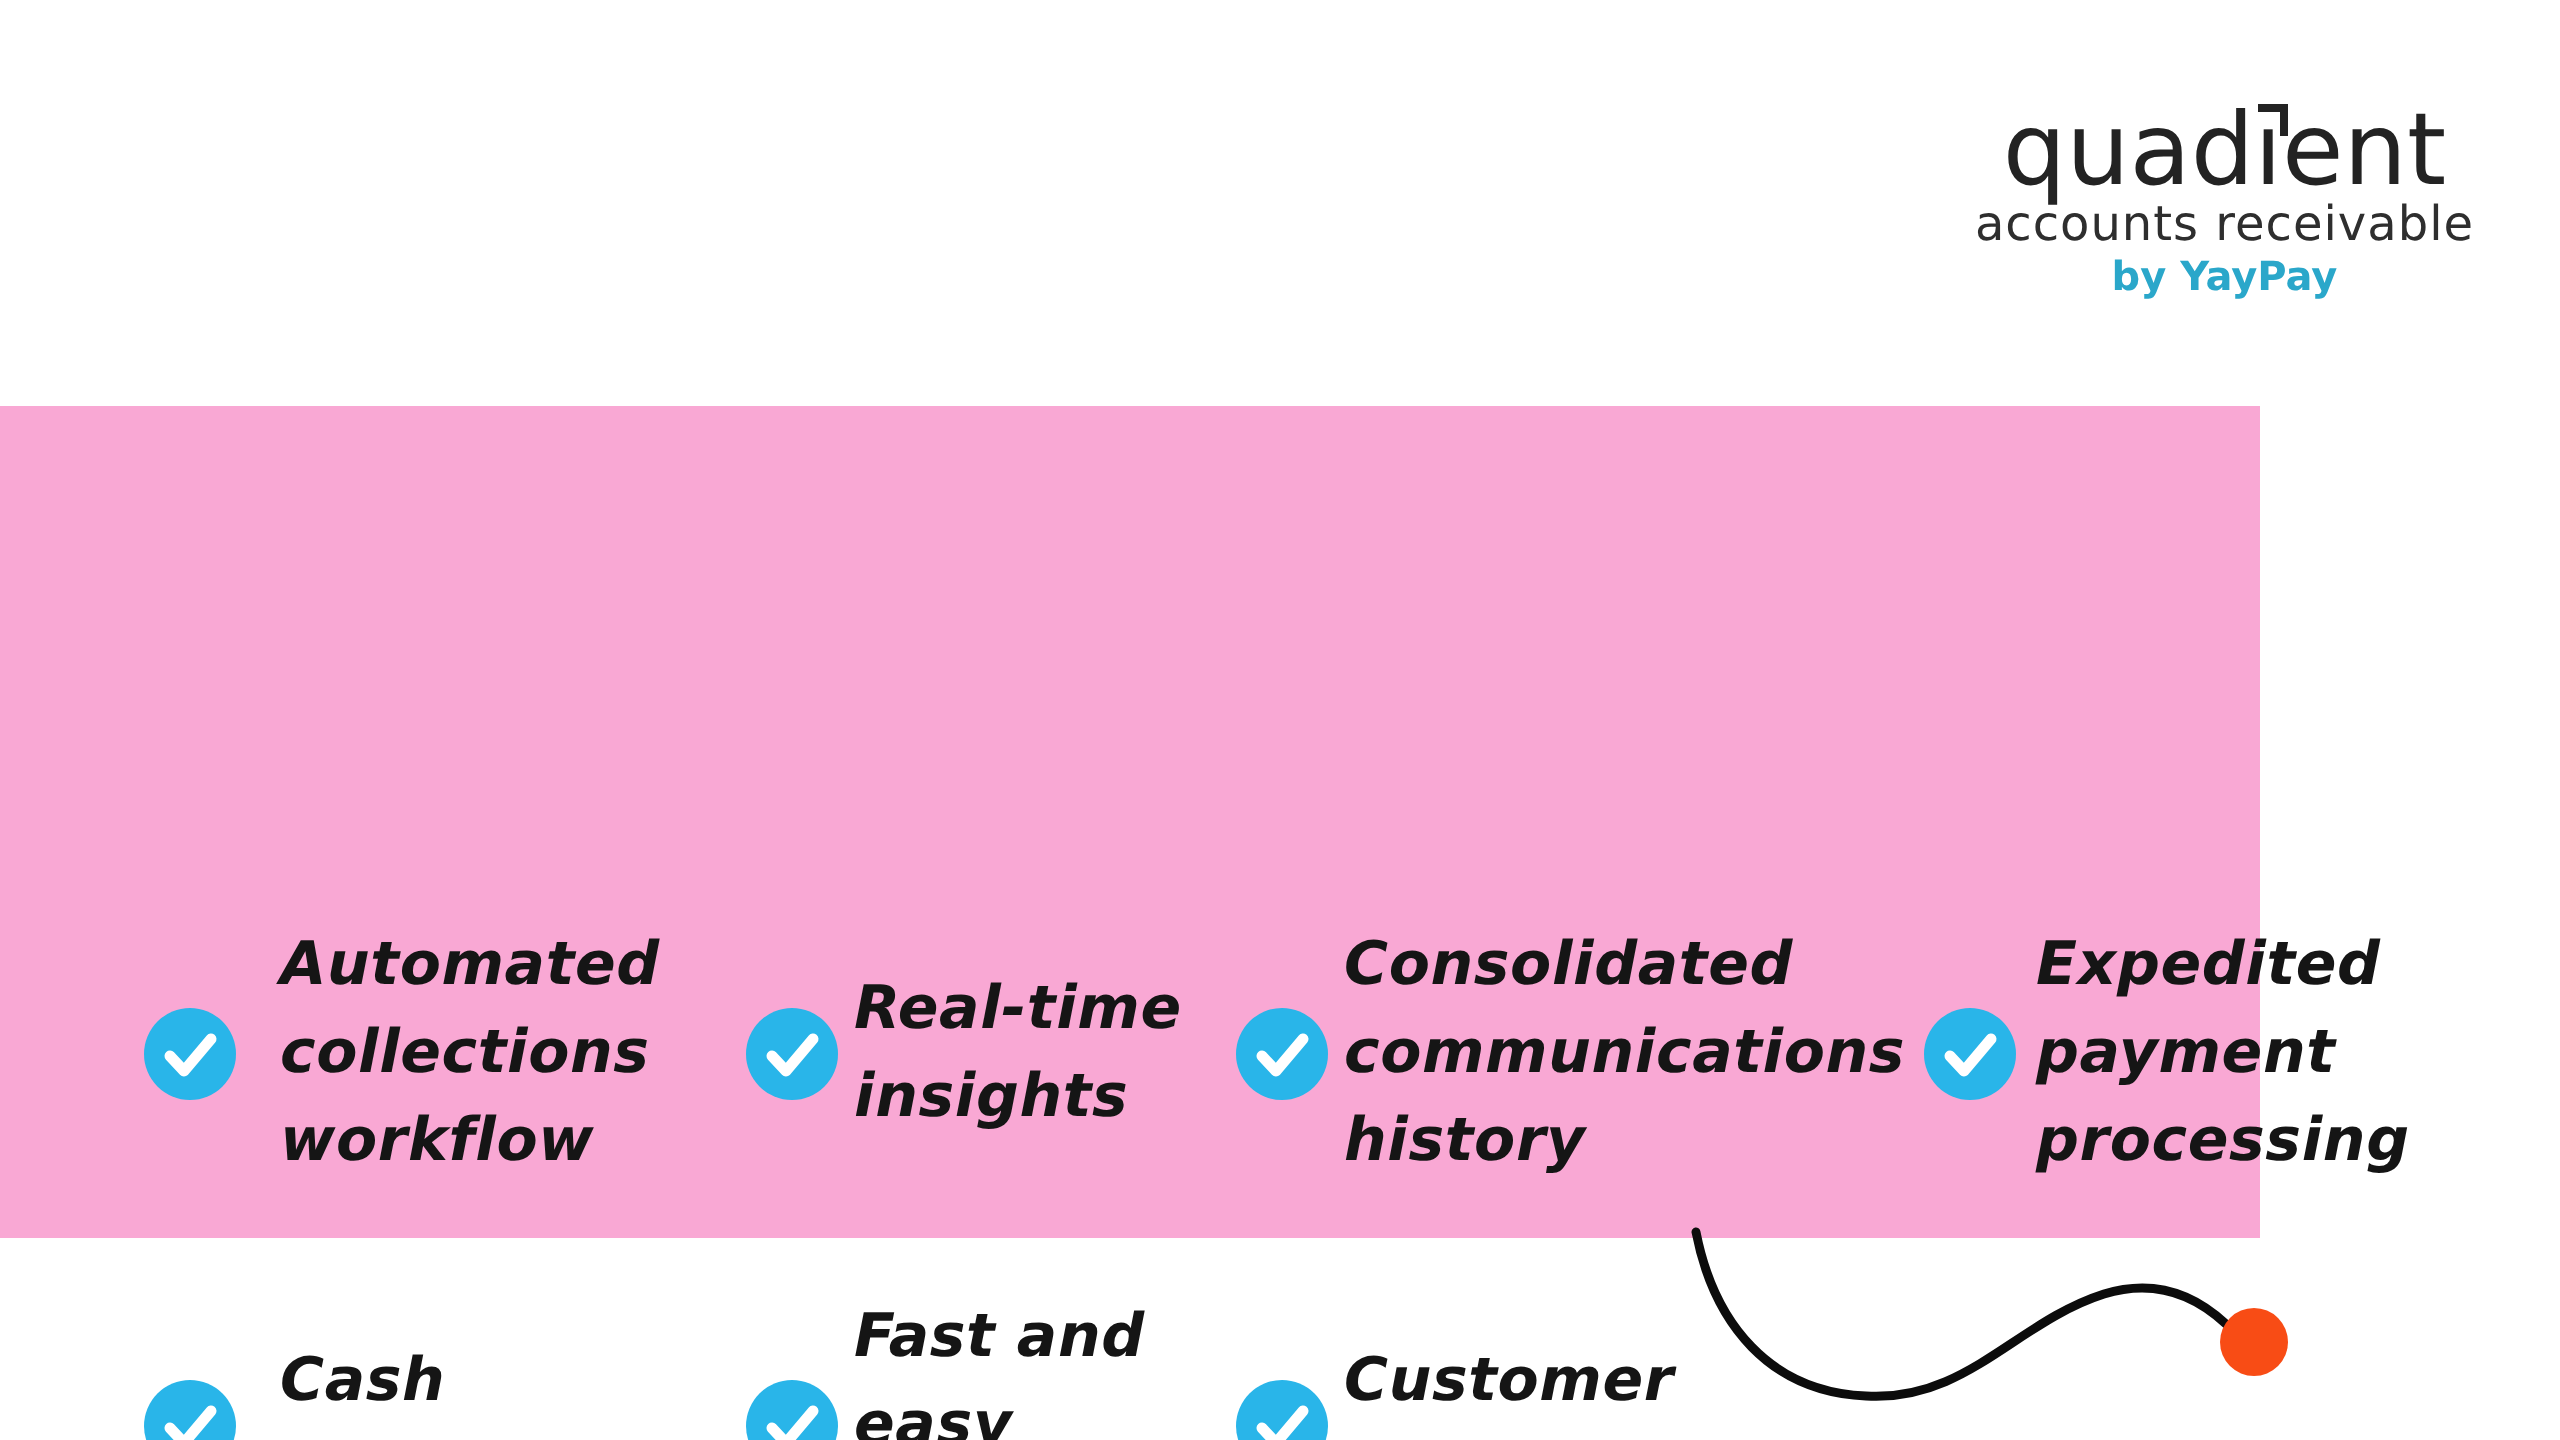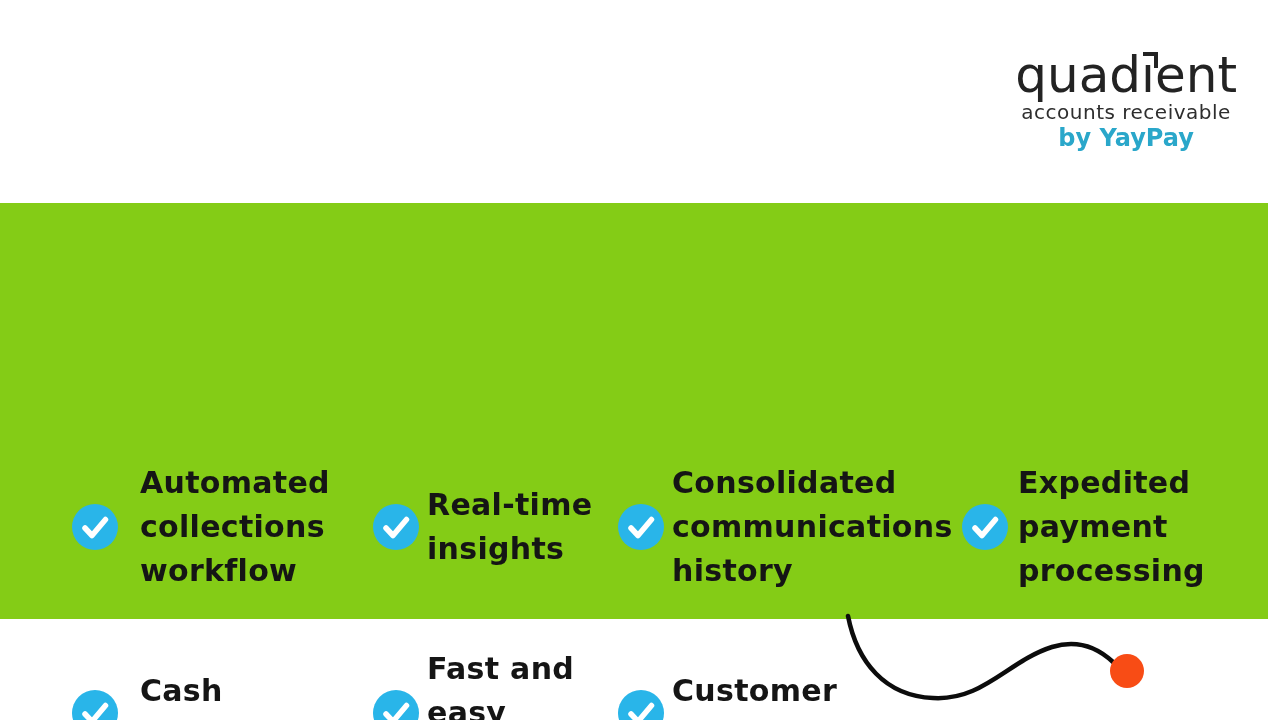--- a/index.html
+++ b/index.html
@@ -20,30 +20,31 @@
   }
   .logo-brand{
     font-size:50px;line-height:50px;font-weight:400;letter-spacing:0px;
   }
   .brand-i{position:relative;display:inline-block;}
   .i-corner{
     position:absolute;left:2px;top:2px;width:11px;height:12px;
     border-top:4px solid #232323;border-right:4px solid #232323;
   }
   .logo-tagline{
-    font-size:20px;line-height:24px;font-weight:400;letter-spacing:.5px;color:#2e2e2e;
+    font-size:24px;line-height:24px;font-weight:400;letter-spacing:.5px;color:#2e2e2e;
   }
   .logo-byline{
-    margin-top:2px;font-size:24px;line-height:24px;font-weight:700;color:#2aa7ca;
+    margin-top:2px;font-size:20px;line-height:24px;font-weight:700;color:#2aa7ca;
   }
 
   
   .panel{
-    position:absolute;left:0;top:203px;width:1268px;height:416px;
-    background:#84cc16;
+    position:absolute;left:0;top:203px;width:1130px;height:416px;
+    background:#f9a8d4;
+    font-style:italic;
   }
   .item{
     position:absolute;display:flex;align-items:center;
     transform:translateY(-50%);
   }
   .item .check{flex:0 0 46px;width:46px;height:46px;display:block;}
   .item .label{
     font-size:30px;line-height:44px;font-weight:700;letter-spacing:.3px;
     color:#151515;white-space:pre-line;
   }

